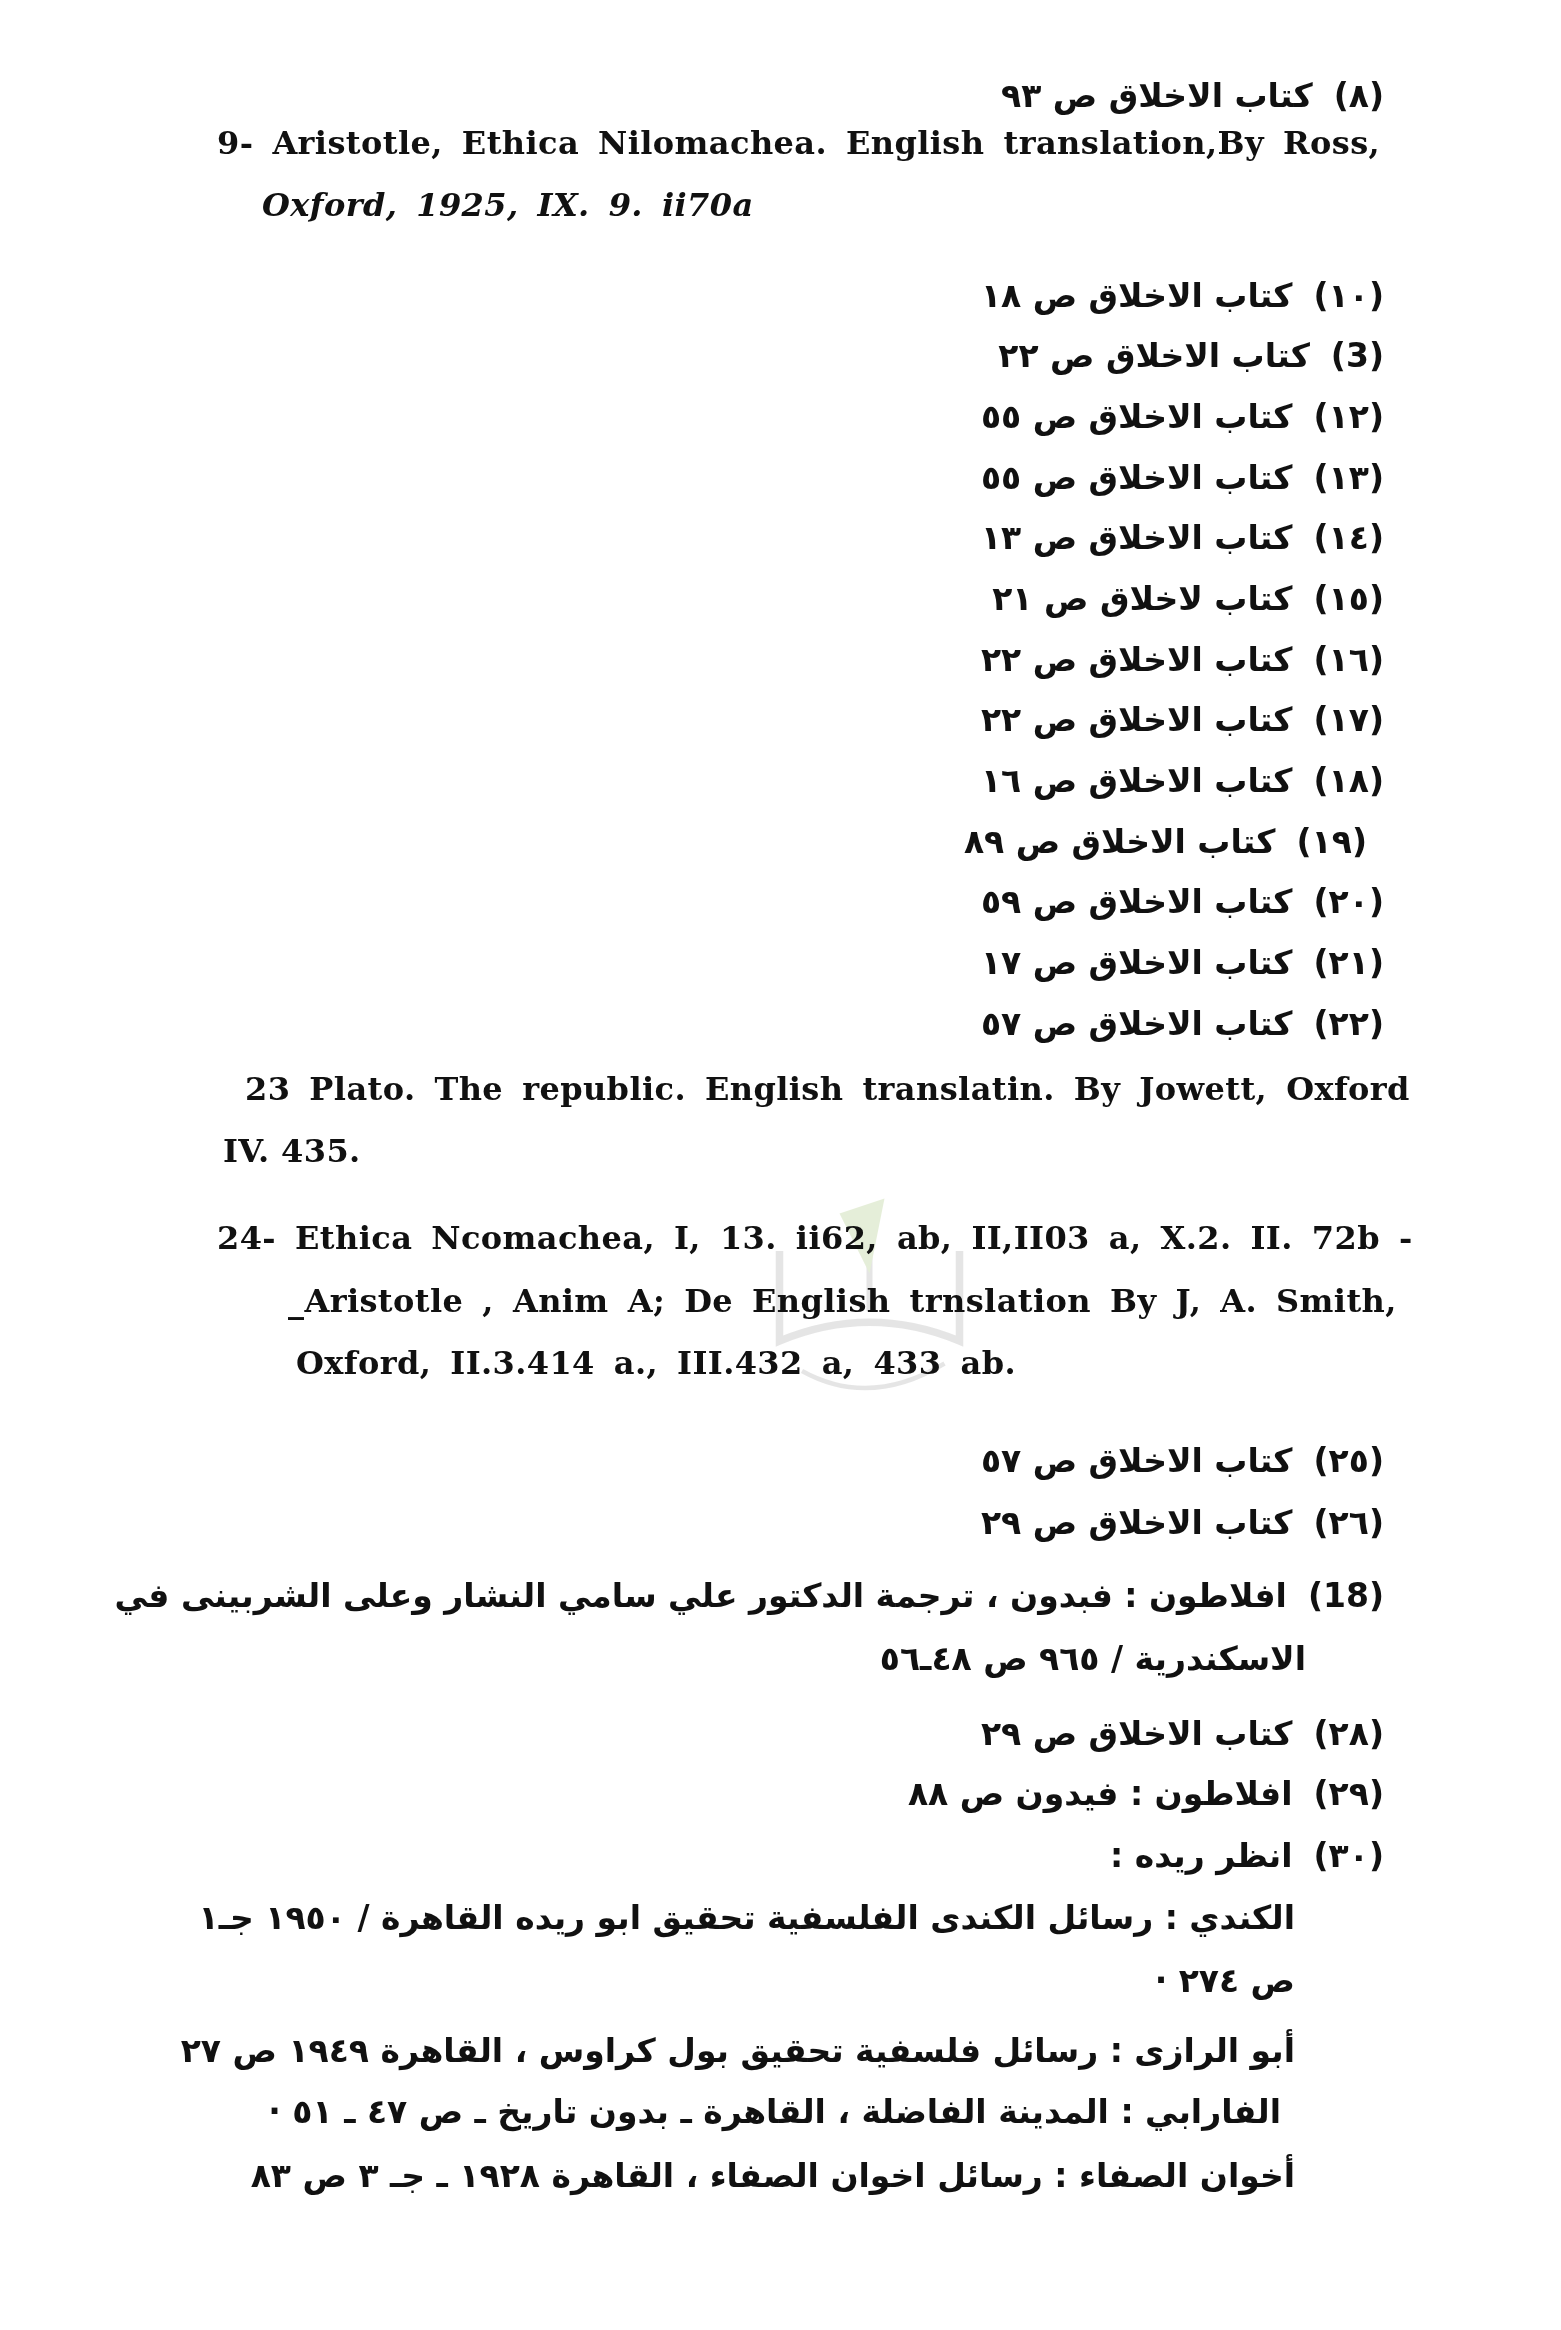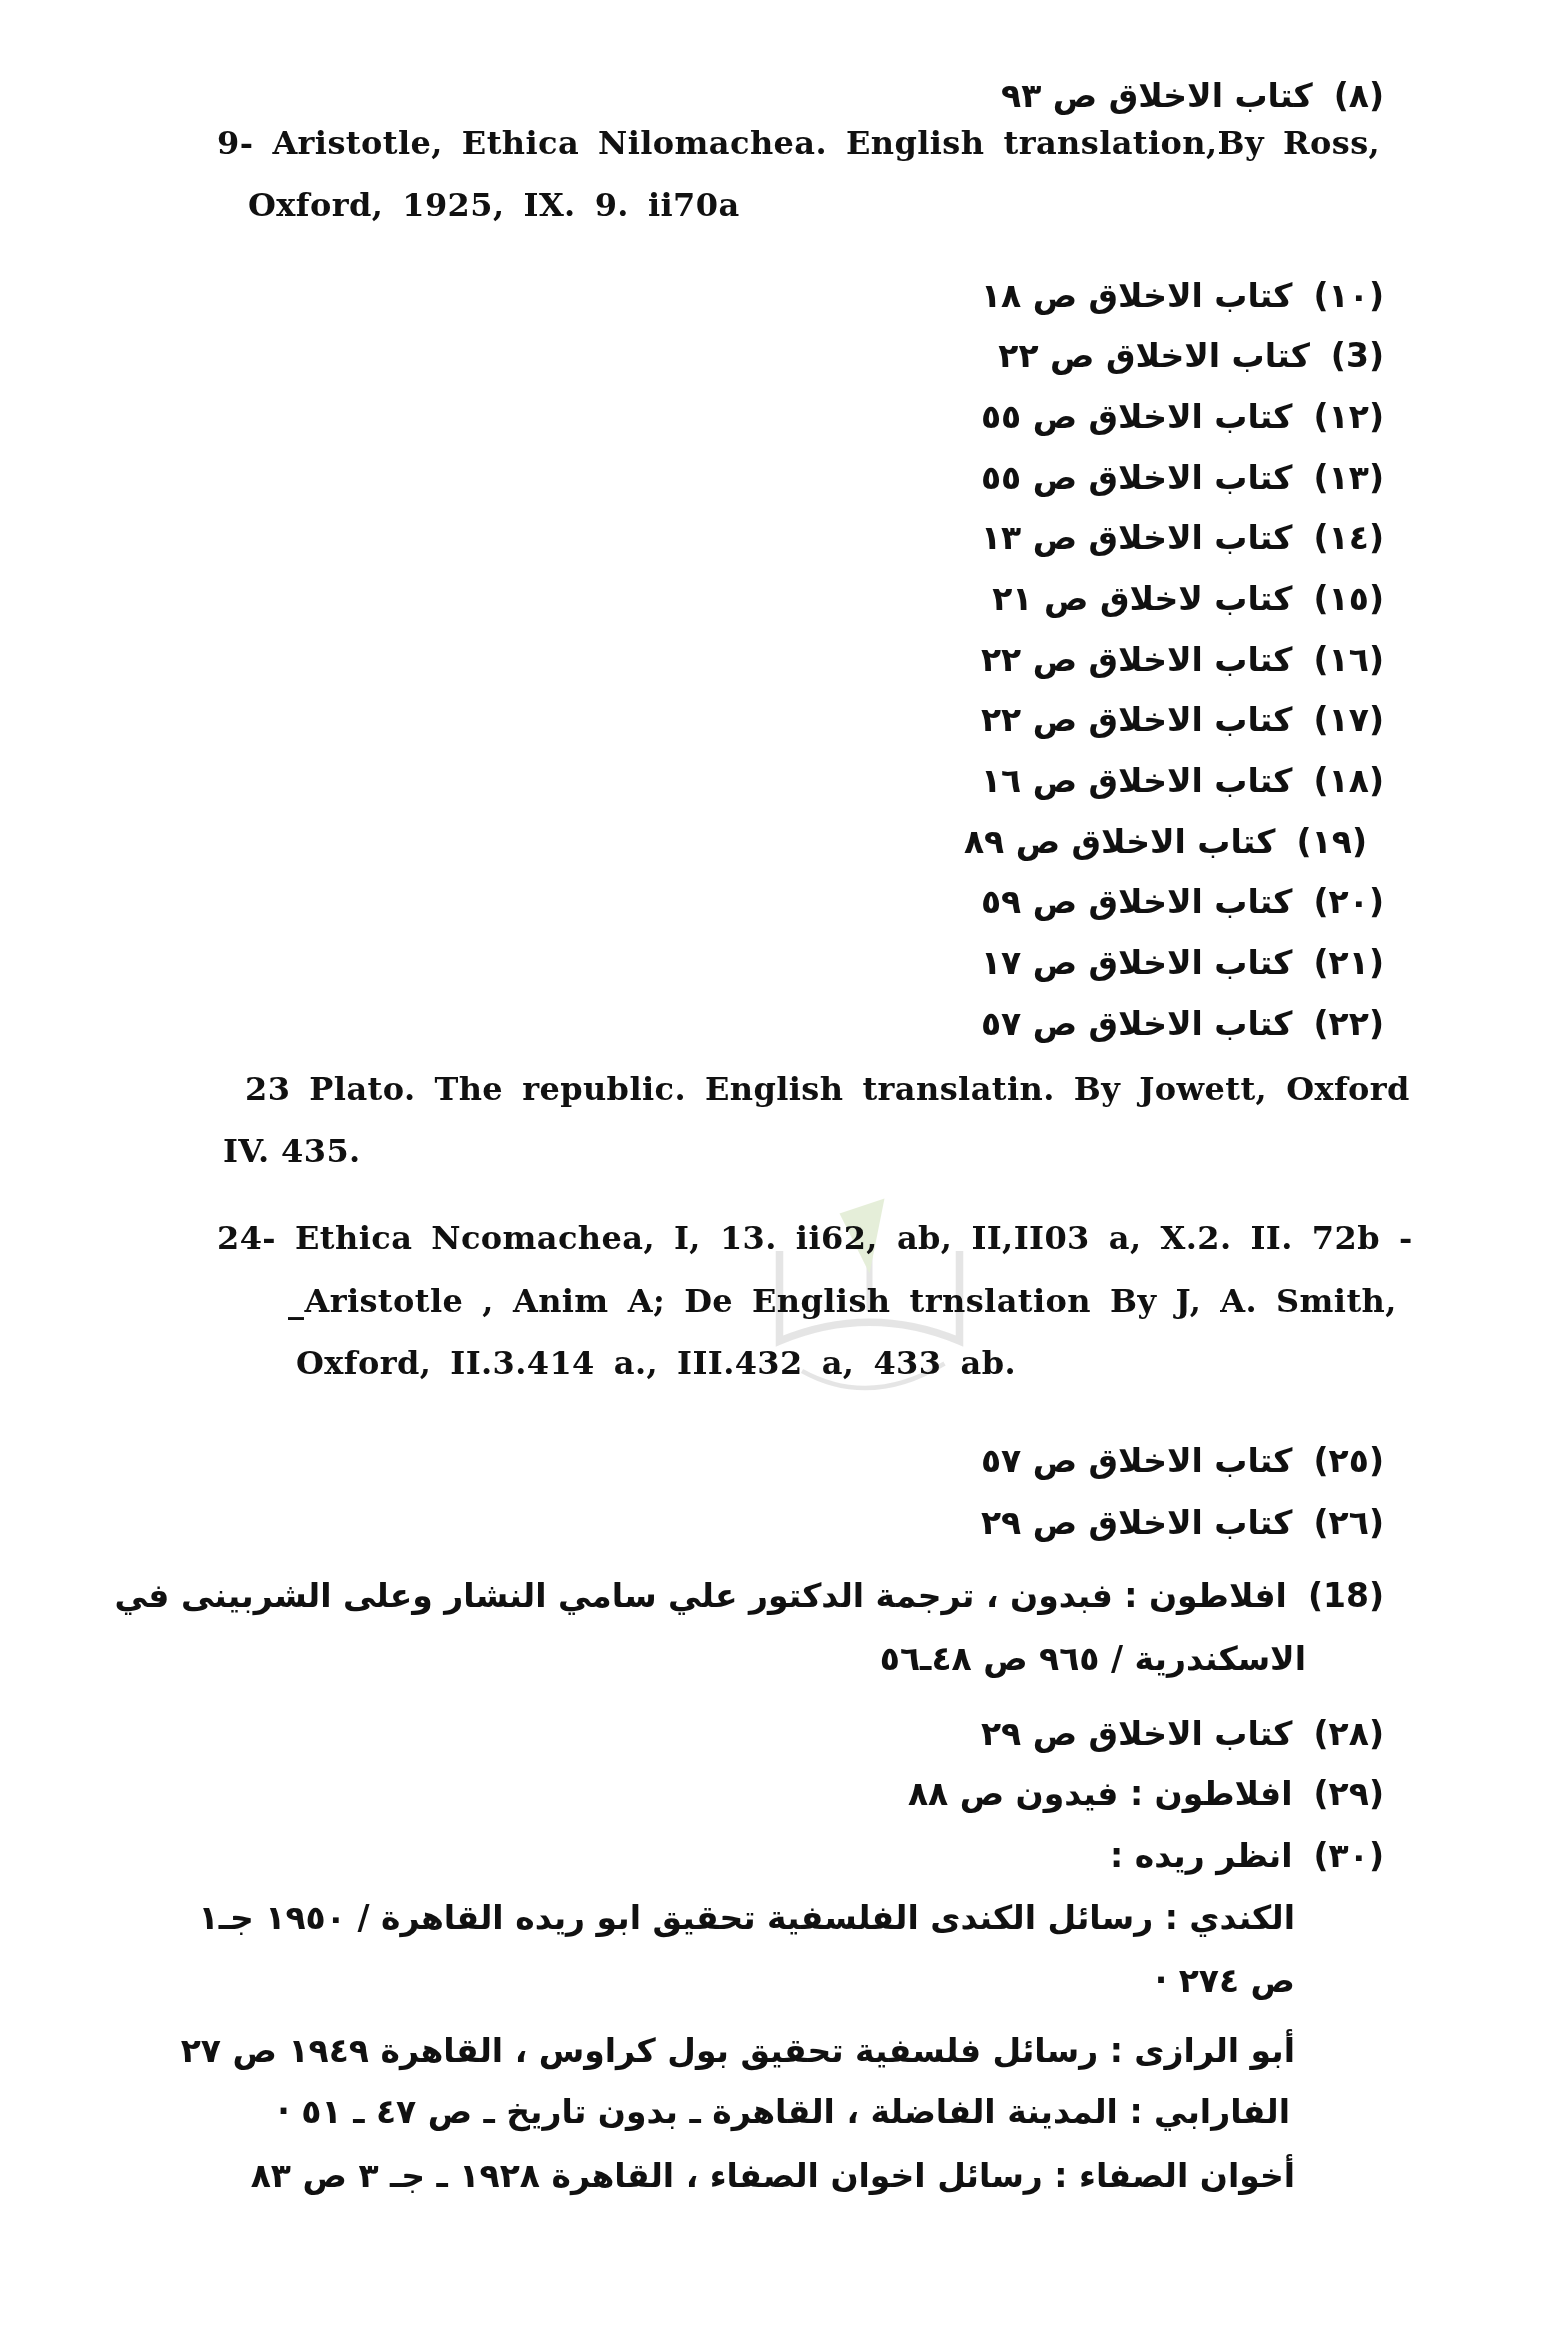--- a/index.html
+++ b/index.html
@@ -75,21 +75,21 @@
     <path d="M150 160 L150 40" fill="none" stroke="#9a9a9a" stroke-width="8"></path>
     <path d="M110 30 L170 10 L150 110 Z" fill="#9cbf6a"></path>
     <path d="M60 240 Q150 290 250 230" fill="none" stroke="#9a9a9a" stroke-width="6"></path>
   </svg>
 
   <div class="ar" style="right:124px; top:79px;">
     <span class="num">(٨)</span><span>كتاب الاخلاق ص ٩٣</span>
   </div>
 
   <div class="en wide" style="left:217px; top:127px;">9- Aristotle, Ethica Nilomachea. English translation,By Ross,</div>
-  <div class="en wide" style="left:248px; top:189px;">Oxford, 1925, IX. 9. ii70a</div>
+  <div class="en wide" style="left:262px; top:189px;font-style:italic;">Oxford, 1925, IX. 9. ii70a</div>
 
   <div class="ar" style="right:124px; top:279px;">
     <span class="num">(١٠)</span><span>كتاب الاخلاق ص ١٨</span>
   </div>
   <div class="ar" style="right:124px; top:339px;">
     <span class="num">(3)</span><span>كتاب الاخلاق ص ٢٢</span>
   </div>
   <div class="ar" style="right:124px; top:400px;">
     <span class="num">(١٢)</span><span>كتاب الاخلاق ص ٥٥</span>
   </div>
@@ -149,17 +149,17 @@
   <div class="ar" style="right:124px; top:1777px;">
     <span class="num">(٢٩)</span><span>افلاطون : فيدون ص ٨٨</span>
   </div>
   <div class="ar" style="right:124px; top:1839px;">
     <span class="num">(٣٠)</span><span>انظر ريده :</span>
   </div>
 
   <div class="ar" style="right:213px; top:1901px;">الكندي : رسائل الكندى الفلسفية تحقيق ابو ريده القاهرة / ١٩٥٠ جـ١</div>
   <div class="ar" style="right:213px; top:1964px;">ص ٢٧٤ ·</div>
   <div class="ar" style="right:213px; top:2034px;">أبو الرازى : رسائل فلسفية تحقيق بول كراوس ، القاهرة ١٩٤٩ ص ٢٧</div>
-  <div class="ar" style="right:218px; top:2095px;">الفارابي : المدينة الفاضلة ، القاهرة ـ بدون تاريخ ـ ص ٤٧ ـ ٥١ ·</div>
+  <div class="ar" style="right:227px; top:2095px;">الفارابي : المدينة الفاضلة ، القاهرة ـ بدون تاريخ ـ ص ٤٧ ـ ٥١ ·</div>
   <div class="ar" style="right:213px; top:2159px;">أخوان الصفاء : رسائل اخوان الصفاء ، القاهرة ١٩٢٨ ـ جـ ٣ ص ٨٣</div>
 
 </div>
 
 
 </body></html>

